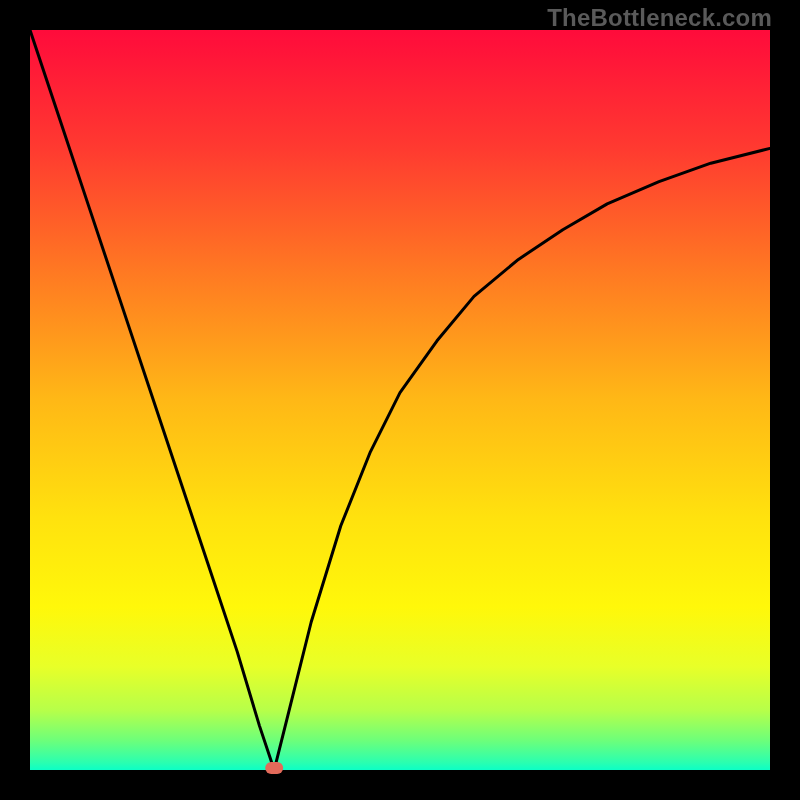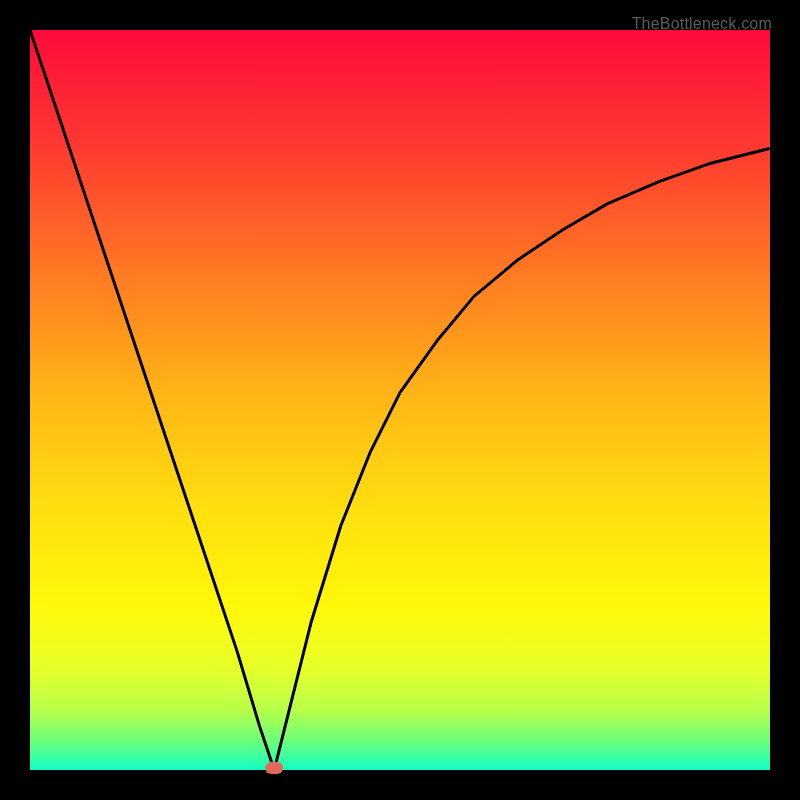--- a/index.html
+++ b/index.html
@@ -15,25 +15,24 @@
     position: relative;
     width: 800px;
     height: 800px;
     background: #000;
   }
   .watermark {
     position: absolute;
     top: 4px;
     right: 28px;
     color: #5a5a5a;
-    font-size: 16px;
-    font-weight: 400;
+    font-size: 24px;
+    font-weight: 700;
     letter-spacing: 0.2px;
     z-index: 10;
-    margin-top: 11px;
   }
   svg {
     display: block;
   }
 </style>
 </head>
 <body>
 
 <div class="frame">
   <div class="watermark">TheBottleneck.com</div>

